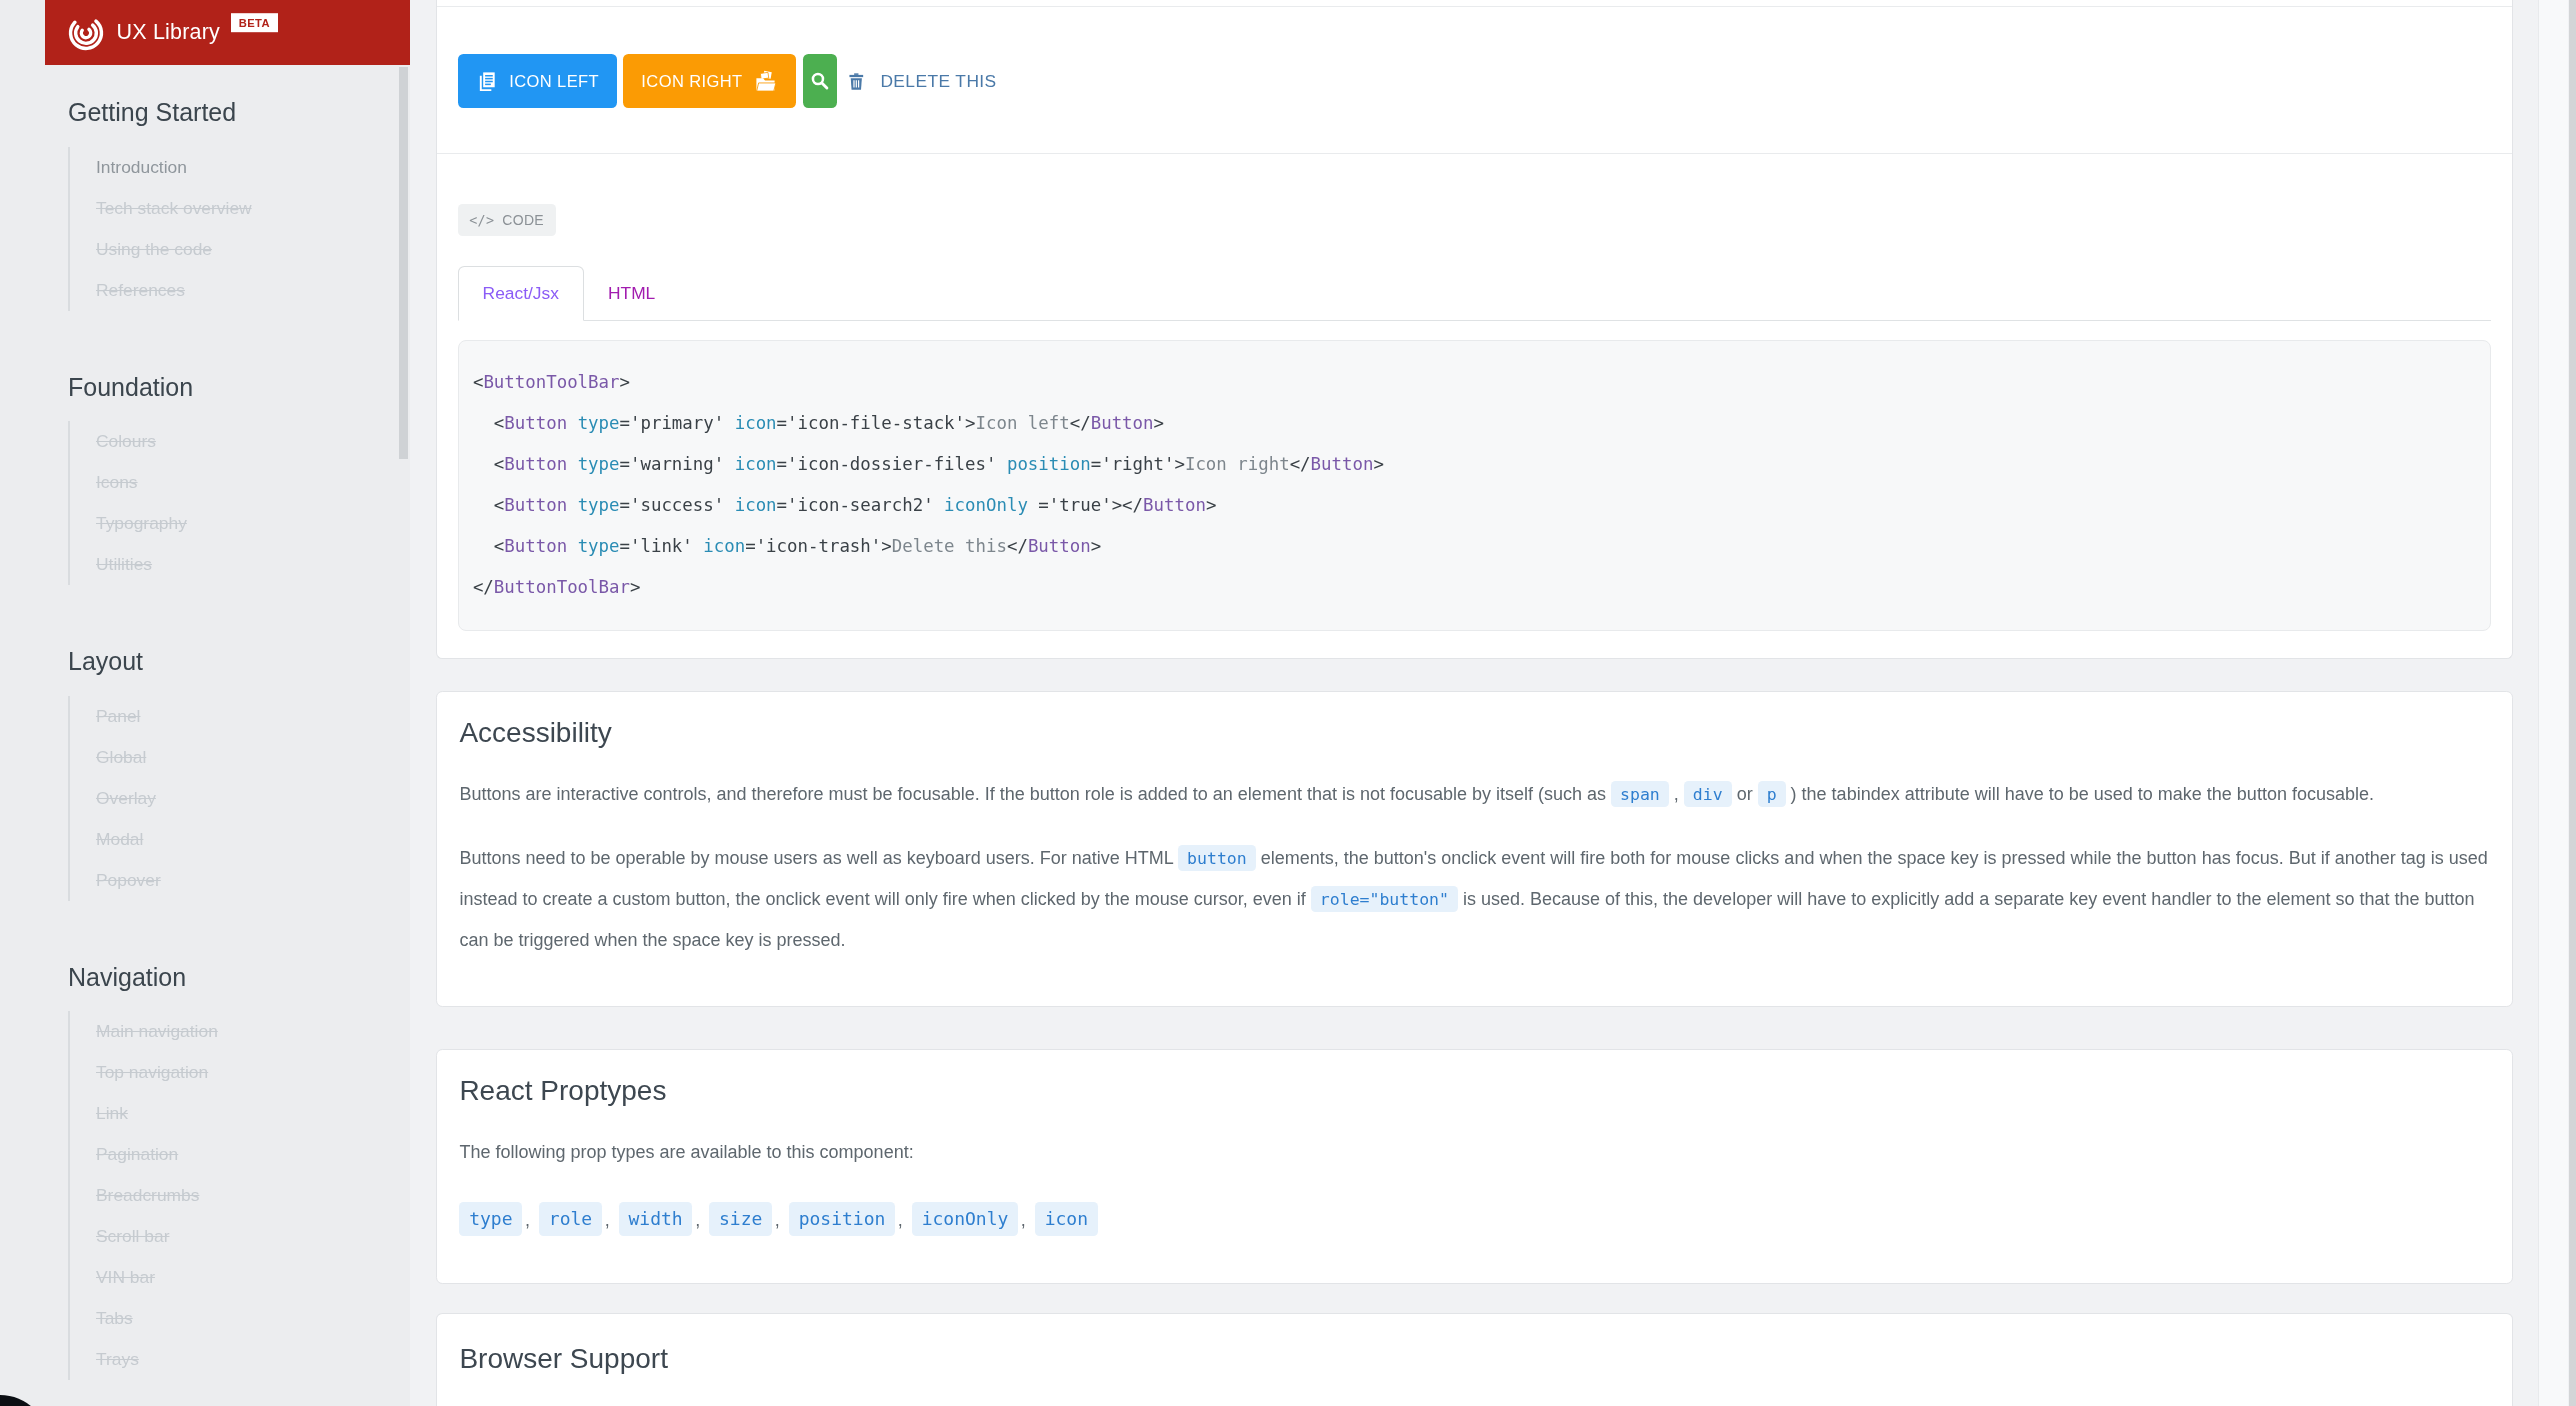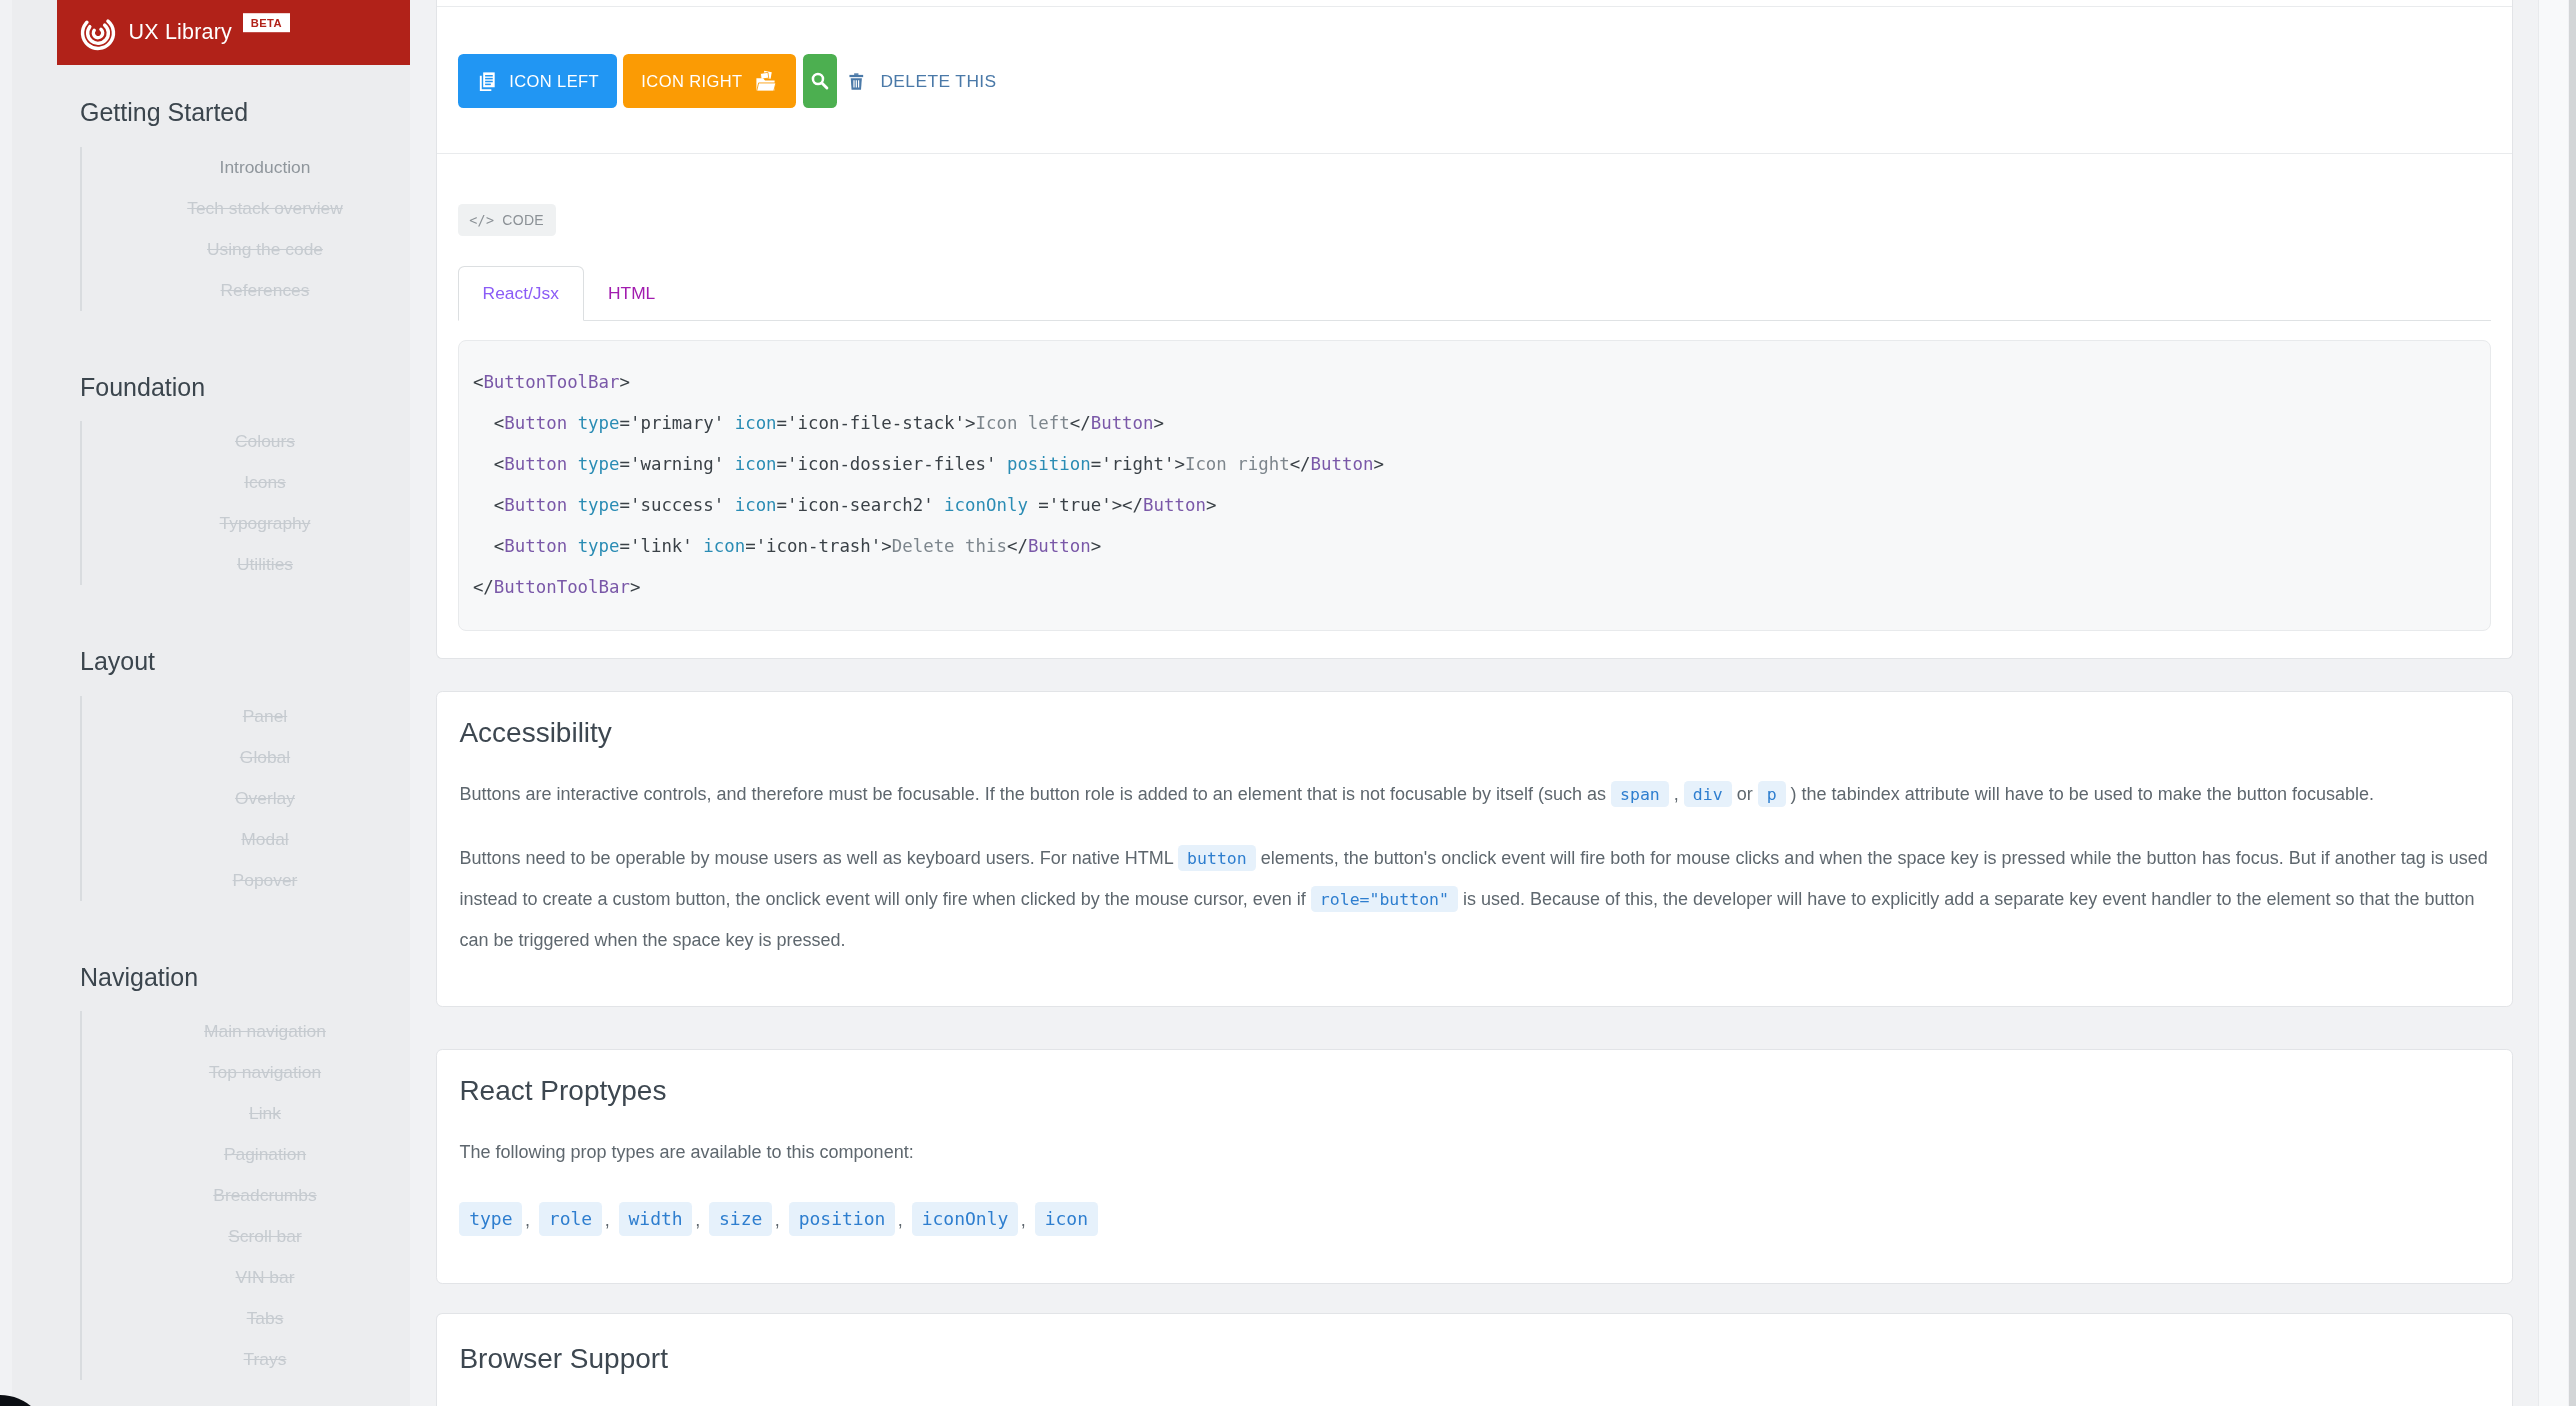--- a/index.html
+++ b/index.html
@@ -1,31 +1,31 @@
 <!DOCTYPE html>
 <html style="font-size:14.3px"><head>
 <meta charset="utf-8">
 <style>
   * { margin:0; padding:0; box-sizing:border-box; }
   html,body { width:2576px; height:1407px; overflow:hidden; background:#f1f2f4;
     font-family:"Liberation Sans","DejaVu Sans",sans-serif; }
 
   
-  .sidebar { position:absolute; left:12px; top:0; width:410px; height:100%; background:#ecedef;padding-left:45px; }
+  .sidebar { position:absolute; left:0; top:0; width:410px; height:100%; background:#ecedef;padding-left:45px; }
   .sidebar-header { height:65px; background:#b12219; display:flex; align-items:center; padding:0 14.3px 0 23px; }
   .logo-icon { width:36px; height:36px; flex:0 0 auto; }
   .logo-title { color:#fff; font-size:21.5px; font-weight:500; margin-left:12.5px; letter-spacing:0.2px; white-space:nowrap; }
   .beta-badge { background:#fff; color:#b12219; font-size:11.2px; font-weight:700; padding:3.6px 8px;
     border-radius:0; margin-left:10.7px; transform:translateY(-9.8px); letter-spacing:0.4px; }
   .sidebar-scroll-thumb { position:absolute; top:67px; right:1.8px; width:9px; height:392px; background:#cfd2d5; }
   .nav { padding-top:35px; }
   .nav-section { margin-bottom:64px; }
   .nav-heading { margin:0 0 21.5px 23px; font-size:25px; line-height:25px; color:#3b454d; font-weight:500; }
   .nav-group { margin-left:23px; border-left:2.7px solid #d9dcdf; padding-left:26px; }
-  .nav-item { font-size:17.4px; line-height:41px; color:#8f969c; cursor:pointer; white-space:nowrap;text-align:center; }
+  .nav-item { font-size:17.4px; line-height:41px; color:#8f969c; cursor:pointer; white-space:nowrap; }
   .nav-item.struck { color:#c6cbd0; text-decoration:line-through; }
 
   
   .main { position:absolute; left:410px; right:38px; top:0; bottom:0; padding:0 25px 0 26px; background:#f1f2f4; }
   .card { background:#fff; border:0.9px solid #e2e4e7; border-radius:6.3px; }
   .card-top { margin-top:-36px; padding-bottom:27px; border-top:none; border-radius:0 0 6.3px 6.3px; }
   .spacer-top { height:42px; }
   .hr { border-top:0.9px solid #e9ebed; height:0; }
 
   .demo-row { display:flex; align-items:center; padding:47px 20.6px 45px; }

